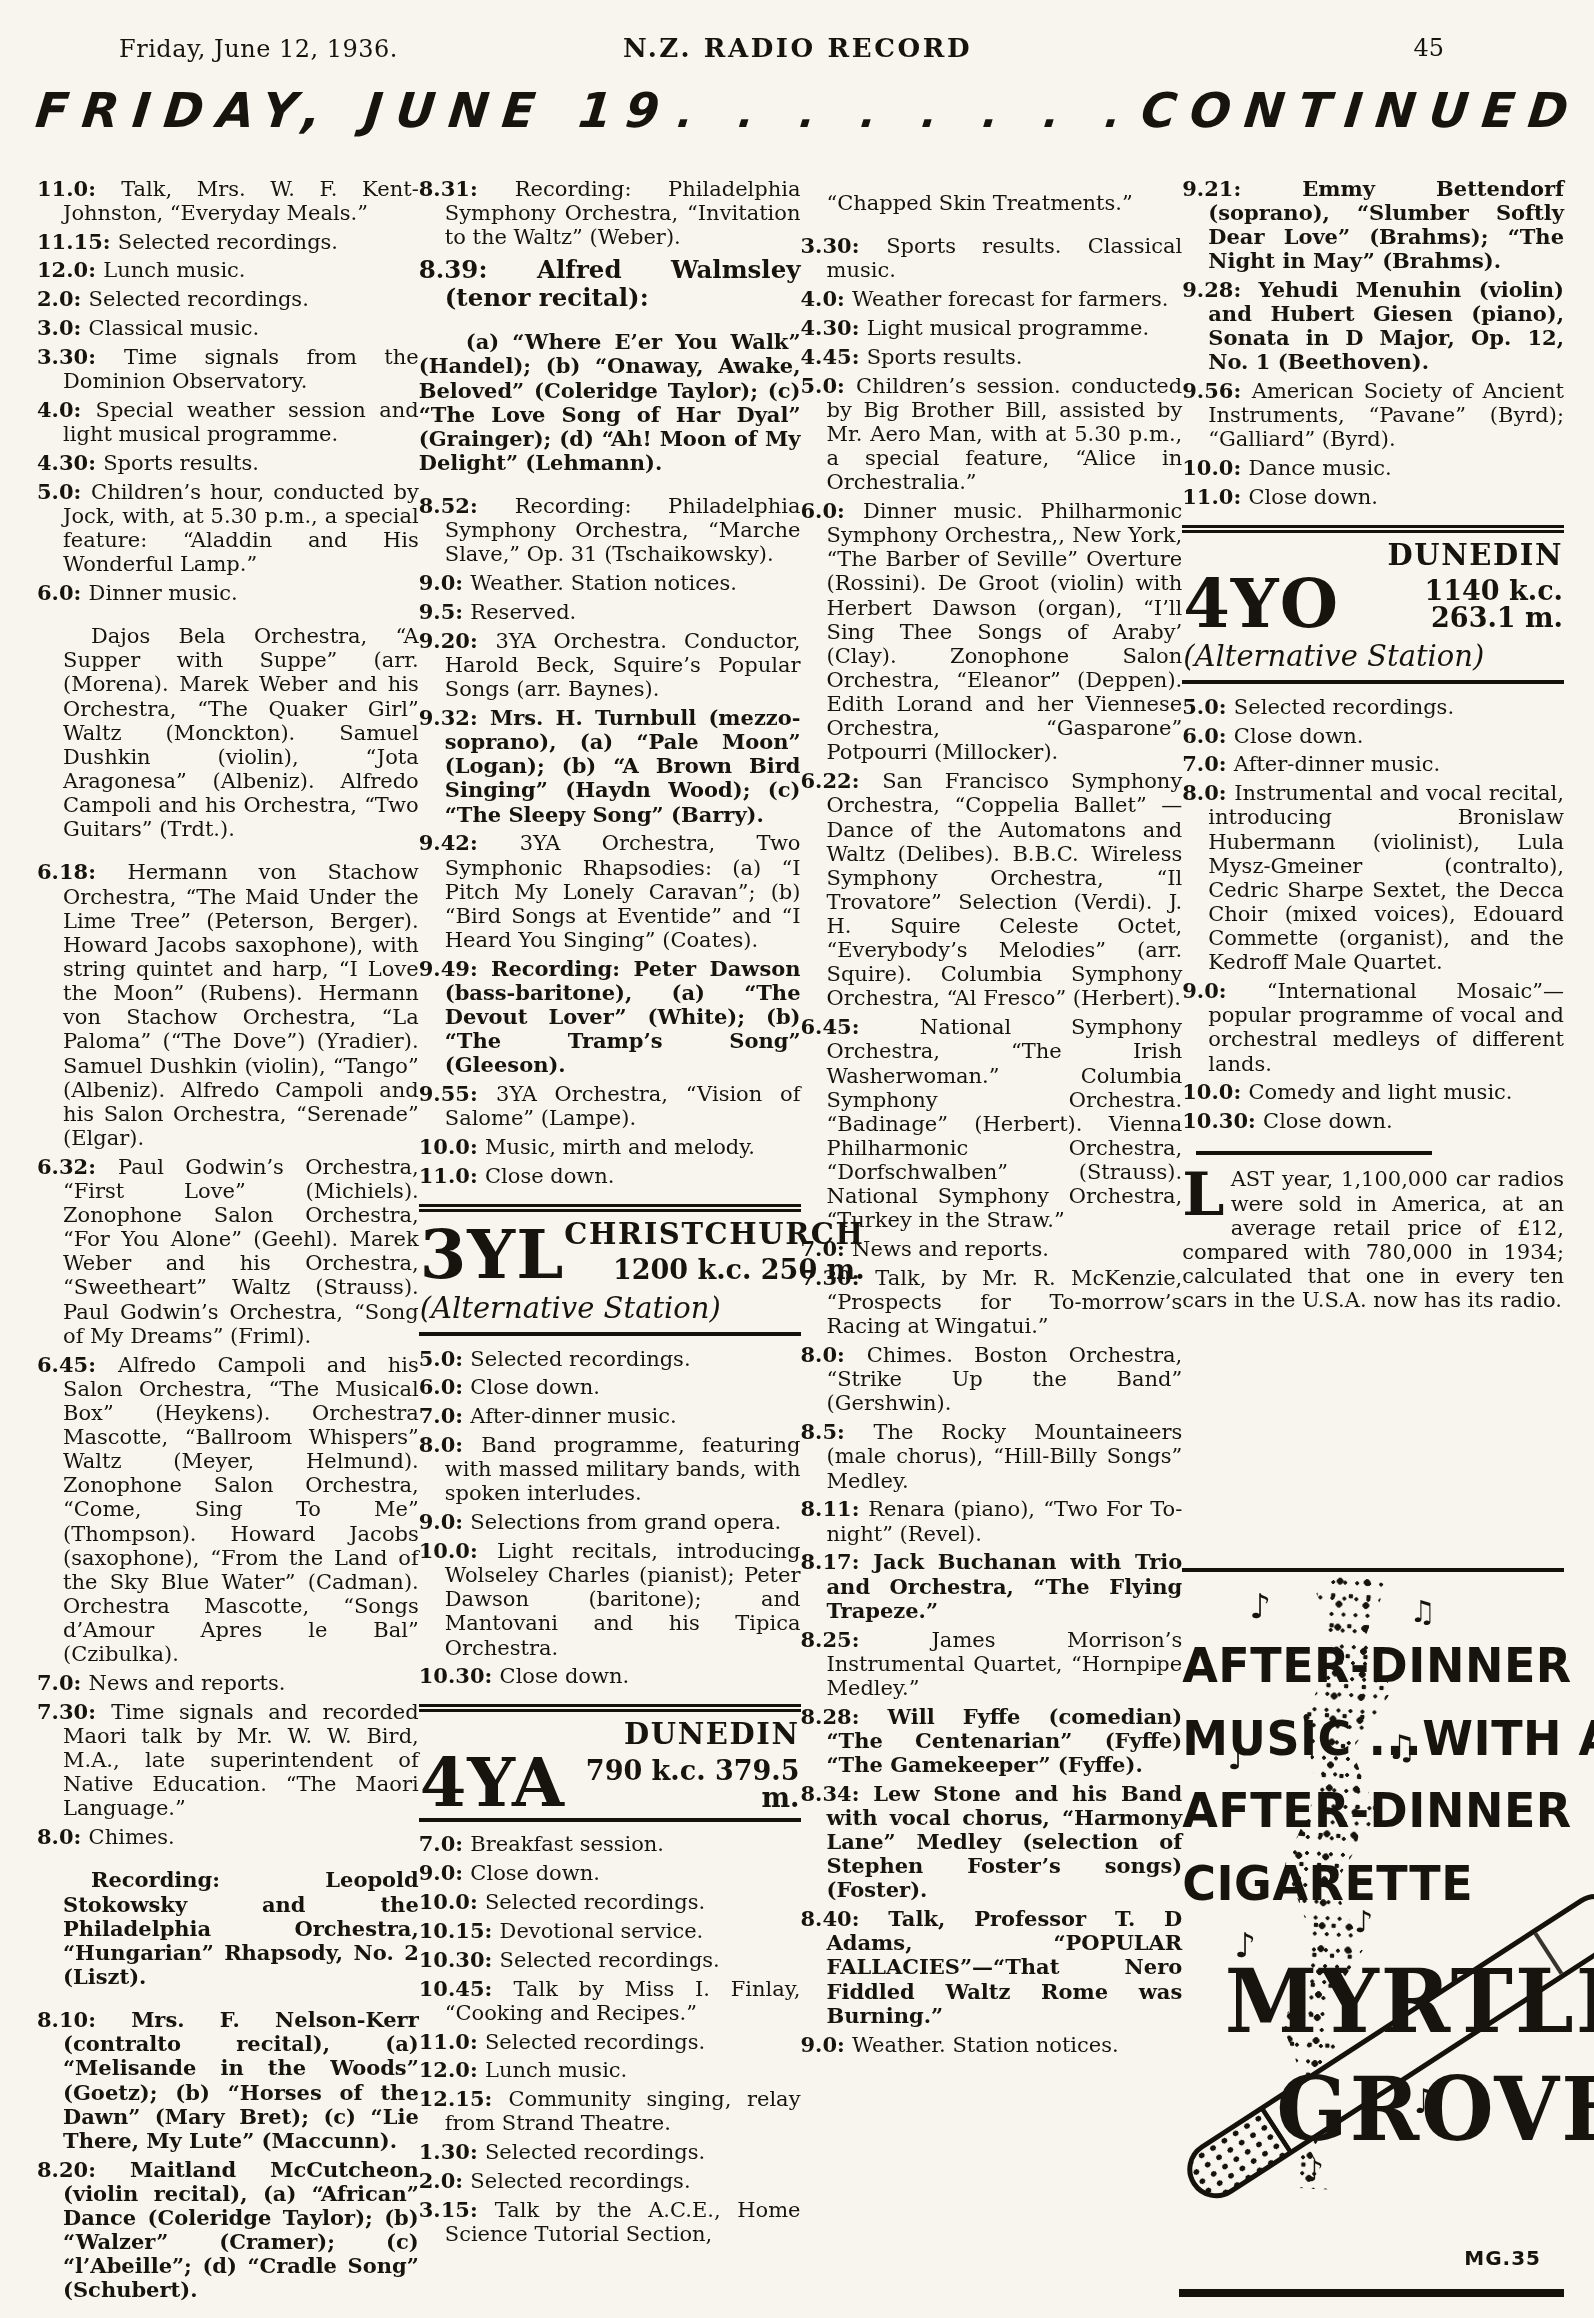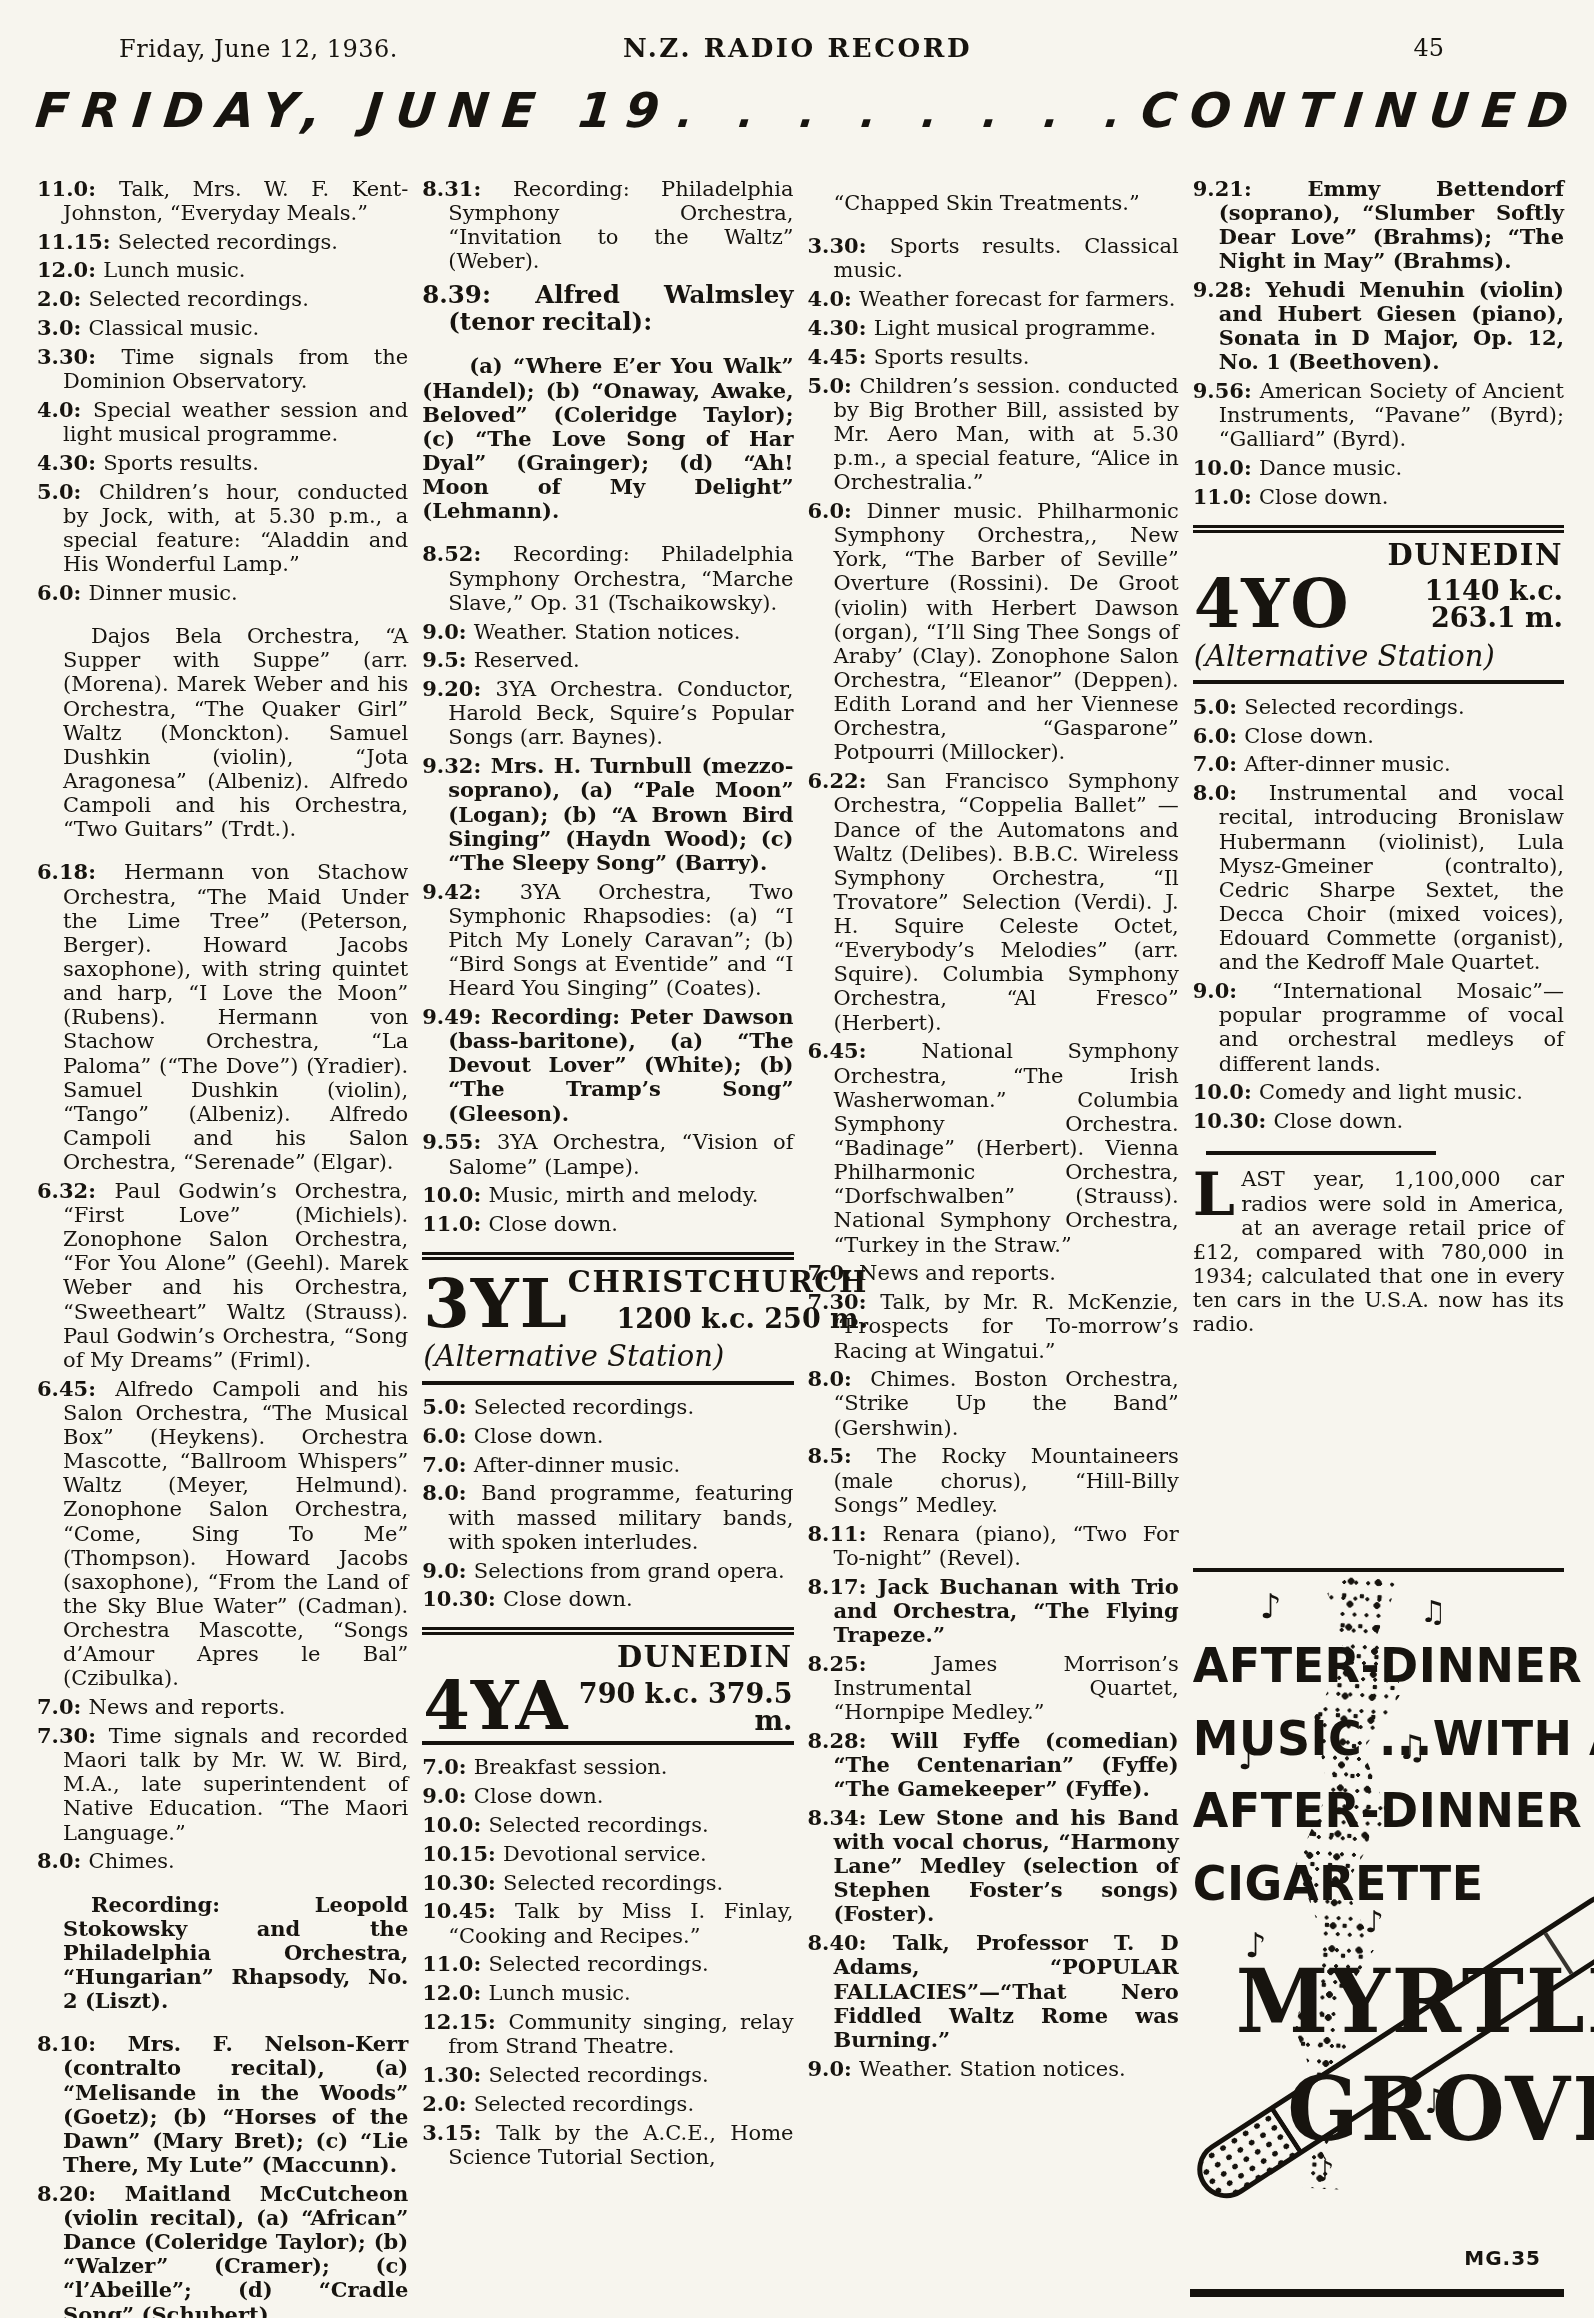--- a/index.html
+++ b/index.html
@@ -16,21 +16,21 @@
   
   .bigtitle{
     position:absolute;top:82px;left:36px;right:33px;
     display:flex;justify-content:space-between;align-items:baseline;
     font-family:"DejaVu Sans", sans-serif;font-weight:bold;font-style:italic;
     transform:skewX(-6deg);
   }
   .bigtitle .bt-left,.bigtitle .bt-right{font-size:48px;letter-spacing:13.5px;white-space:nowrap}
   .bigtitle .bt-dots{font-size:41px;letter-spacing:15.6px;white-space:nowrap;padding:0 5.2px}
   
-  .cols{position:absolute;top:172px;left:37px;right:31px;bottom:20px;display:flex;gap:14px}
+  .cols{position:absolute;top:172px;left:37px;right:31px;bottom:20px;display:flex;gap:0}
   .col{flex:1 1 0;min-width:0;font-size:21px;line-height:1.15;text-align:justify;display:flex;flex-direction:column}
   .colflow{flex:0 0 auto}
   .entry{margin:4.7px 0;padding-left:26px;text-indent:-26px}
   .entry .time{font-weight:bold}
   .entry.bold{font-weight:bold}
   .entry.head{font-size:24.5px;line-height:1.12;font-weight:bold;margin:7.3px 0 3.1px}
   .para{margin:19px 0;padding-left:26px;text-indent:28px}
   .para.cont{text-indent:0}
   .para.flush{padding-left:0;text-indent:47px}
   .para.bold{font-weight:bold}
@@ -151,20 +151,21 @@
               <div class="st-freq">1200 k.c. 250 m.</div>
             </div>
           </div>
           <div class="st-alt">(Alternative Station)</div>
         </div>
         <p class="entry"><span class="time">5.0: </span><span>Selected recordings.</span></p>
         <p class="entry"><span class="time">6.0: </span><span>Close down.</span></p>
         <p class="entry"><span class="time">7.0: </span><span>After-dinner music.</span></p>
         <p class="entry"><span class="time">8.0: </span><span>Band programme, featuring with massed military bands, with spoken interludes.</span></p>
         <p class="entry"><span class="time">9.0: </span><span>Selections from grand opera.</span></p>
+        <p class="entry"><span class="time">10.0: </span><span>Light recitals, introducing Wolseley Charles (pianist); Peter Dawson (baritone); and Mantovani and his Tipica Orchestra.</span></p>
         <p class="entry"><span class="time">10.30: </span><span>Close down.</span></p>
         <div class="station">
           <div class="st-row">
             <span class="st-call">4YA</span>
             <div class="st-right">
               <div class="st-city">DUNEDIN</div>
               <div class="st-freq">790 k.c. 379.5 m.</div>
             </div>
           </div>
         </div>

